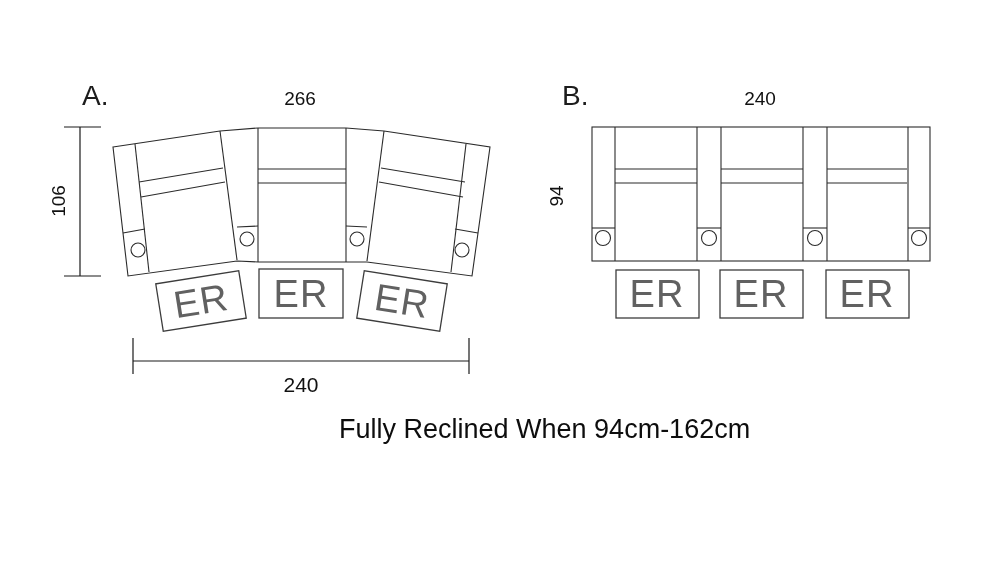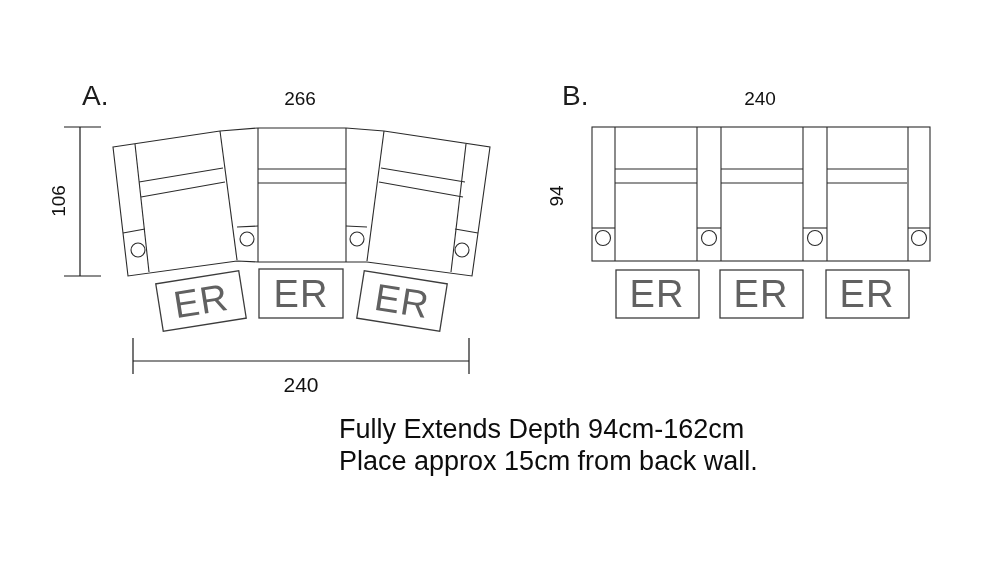--- a/index.html
+++ b/index.html
@@ -137,17 +137,16 @@
         <text class="er-text" x="761" y="307" text-anchor="middle">ER</text>
       </g>
       <g>
         <rect class="er-box" x="826" y="270" width="83" height="48"></rect>
         <text class="er-text" x="867" y="307" text-anchor="middle">ER</text>
       </g>
     </g>
   </svg>
 
   <div class="notes">
-    <div>Fully Extends Depth 94cm-162cm</div>
-    <div>Place approx 15cm from back wall.</div>
+    <div>Fully Reclined When 94cm-162cm</div>
   </div>
 
 </div>
 
 </body></html>

